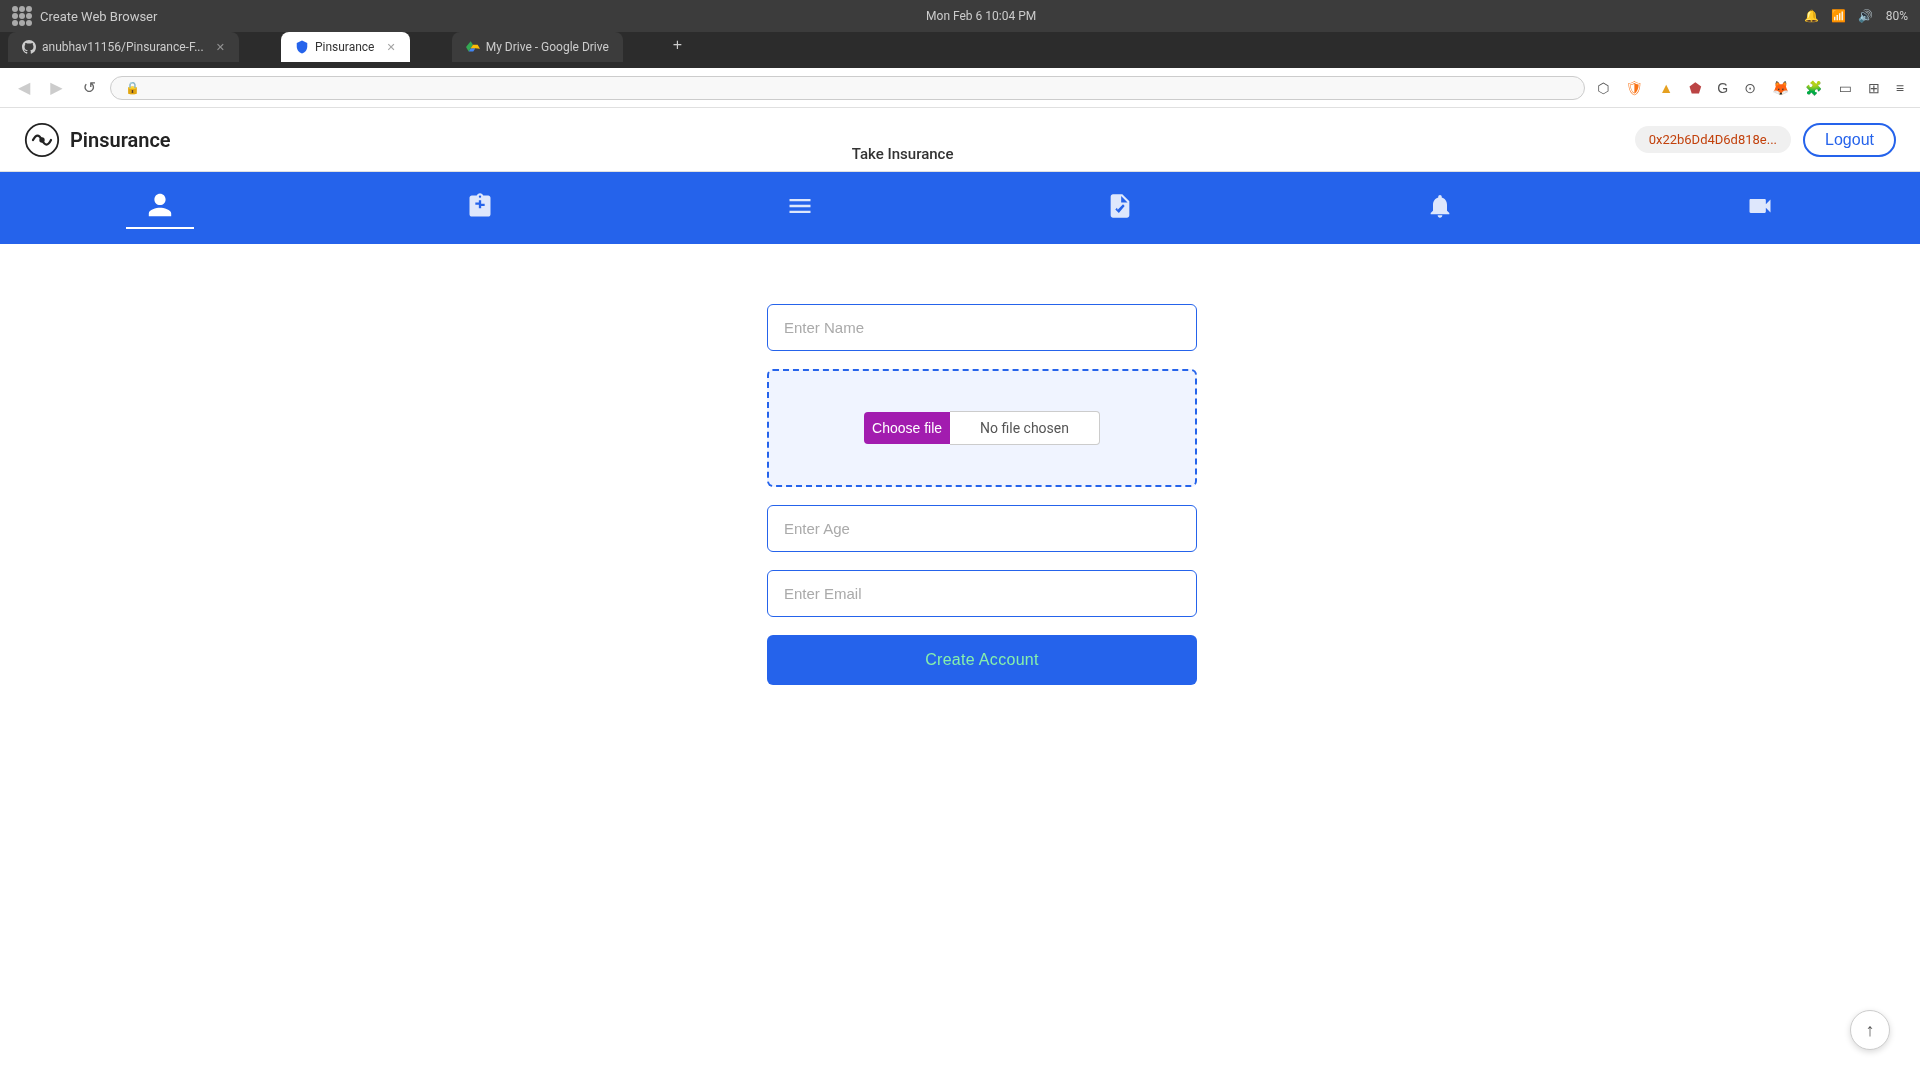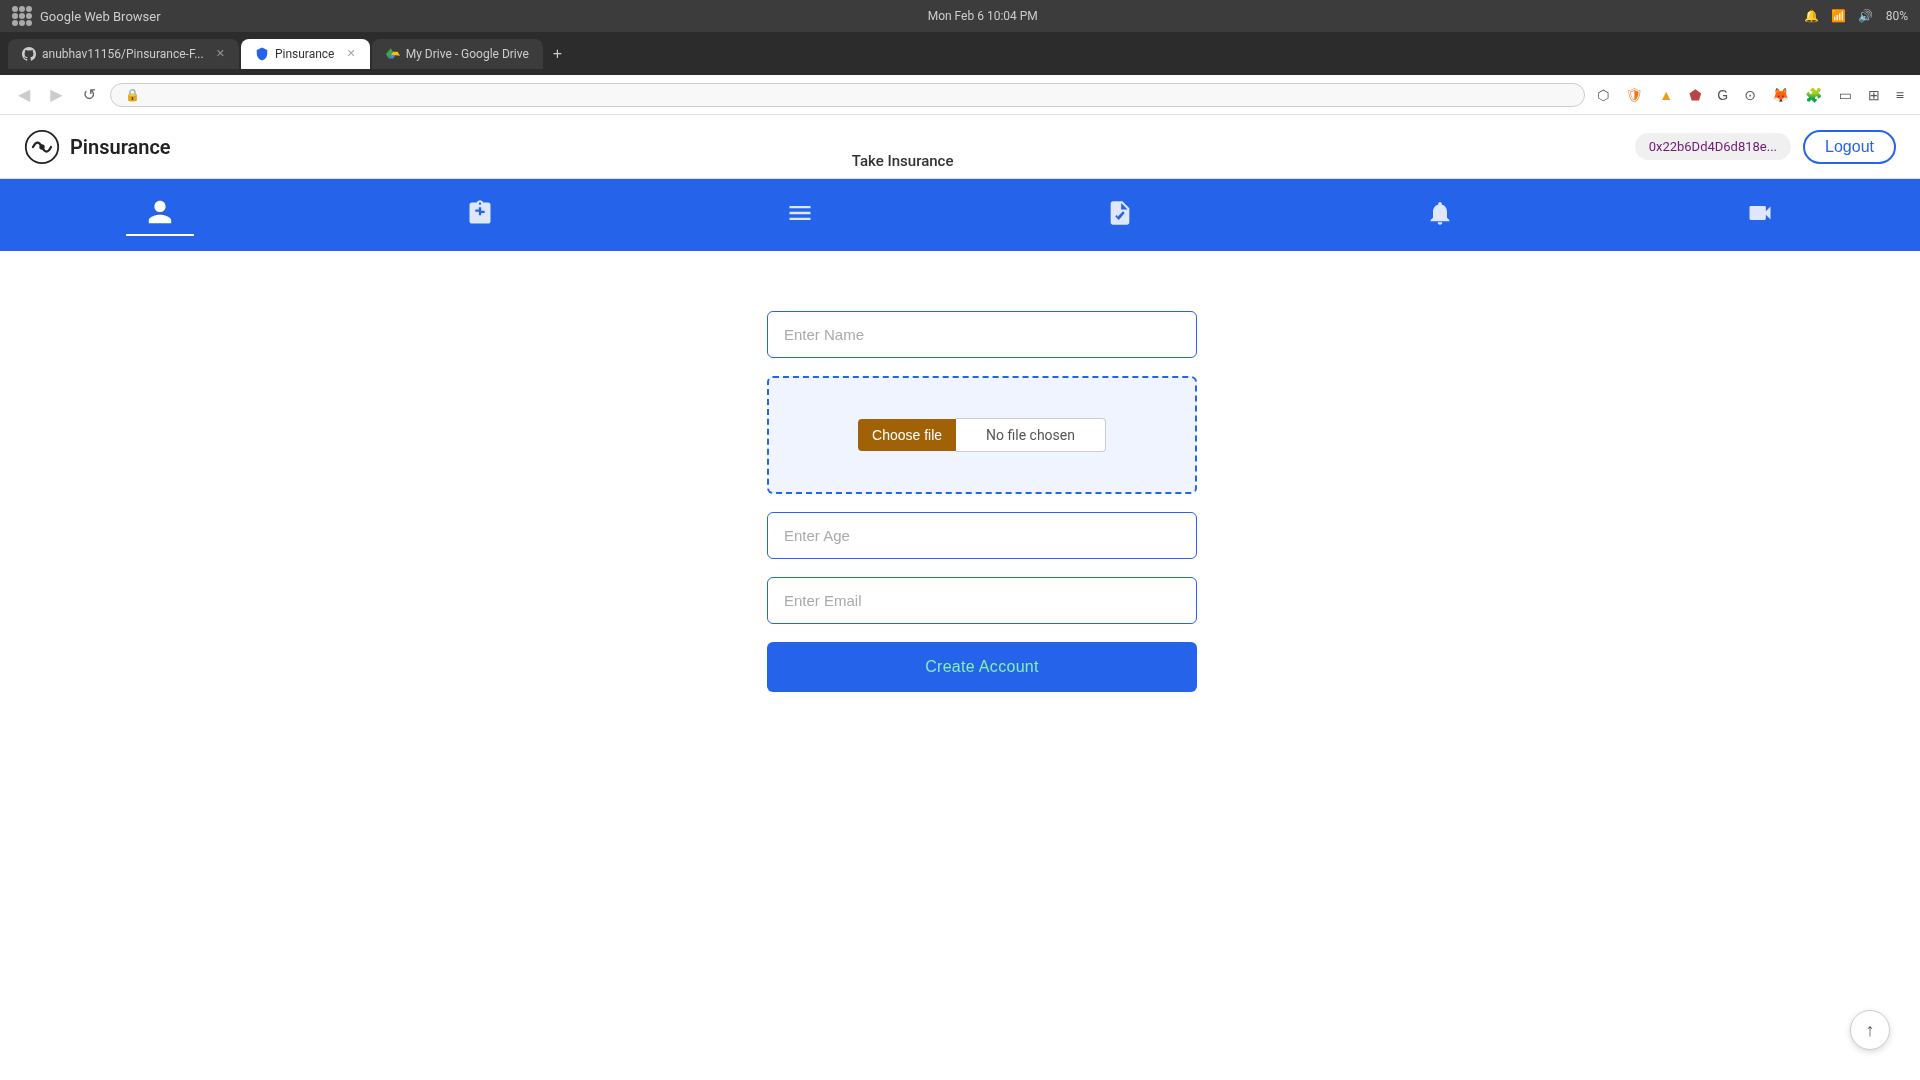--- a/index.html
+++ b/index.html
@@ -8,21 +8,21 @@
     
     .browser-chrome { background: #2c2c2c; }
     .browser-titlebar { background: #3c3c3c; display: flex; align-items: center; justify-content: space-between; padding: 4px 12px; height: 32px; }
     .browser-titlebar-left { display: flex; align-items: center; gap: 8px; }
     .browser-titlebar-center { color: #ccc; font-size: 12px; }
     .browser-titlebar-right { display: flex; align-items: center; gap: 12px; color: #ccc; font-size: 12px; }
     .browser-icon-grid { display: grid; grid-template-columns: repeat(3,6px); grid-template-rows: repeat(3,6px); gap: 1px; }
     .browser-icon-dot { width: 6px; height: 6px; background: #aaa; border-radius: 50%; }
 
     
-    .tabs-bar { background: #2c2c2c; display: flex; align-items: center; padding: 0 8px; height: 43px; }
+    .tabs-bar { background: #2c2c2c; display: flex; align-items: flex-start; padding: 0 8px; height: 36px; gap: 40px; }
     .tab { display: flex; align-items: center; gap: 6px; padding: 6px 14px; border-radius: 8px 8px 0 0; font-size: 12px; cursor: pointer; color: #ccc; background: #3c3c3c; margin-right: 2px; height: 30px; }
     .tab.active { background: #fff; color: #333; }
     .tab-favicon { width: 14px; height: 14px; display: inline-flex; align-items: center; justify-content: center; }
     .tab-close { margin-left: 6px; opacity: 0.6; font-size: 11px; }
     .tab-new { background: transparent; border: none; color: #ccc; font-size: 16px; padding: 4px 8px; cursor: pointer; }
 
     
     .address-bar { background: #fff; display: flex; align-items: center; padding: 4px 12px; height: 40px; gap: 8px; border-bottom: 1px solid #e0e0e0; }
     .addr-nav-btn { background: none; border: none; cursor: pointer; color: #666; font-size: 16px; padding: 2px 6px; }
     .addr-nav-btn:disabled { color: #ccc; cursor: default; }
@@ -33,39 +33,39 @@
 
     
     .page-content { background: #fff; min-height: calc(1080px - 108px); }
 
     
     .app-header { display: flex; align-items: center; justify-content: space-between; padding: 10px 24px; border-bottom: 1px solid #e0e0e0; background: #fff; height: 64px; }
     .app-logo { display: flex; align-items: center; gap: 10px; font-size: 20px; font-weight: 600; color: #222; }
     .app-logo-icon { width: 36px; height: 36px; }
     .app-nav-center { font-size: 15px; color: #333; font-weight: 500; margin-top: 28px; }
     .app-header-right { display: flex; align-items: center; gap: 12px; }
-    .wallet-addr { background: #f0f0f0; border-radius: 20px; padding: 6px 14px; font-size: 13px; color: #701a75; }
+    .wallet-addr { background: #f0f0f0; border-radius: 20px; padding: 6px 14px; font-size: 13px; color: #c2410c; }
     .logout-btn { border: 2px solid #2563eb; background: transparent; color: #2563eb; border-radius: 20px; padding: 6px 20px; font-size: 16px; font-weight: 500; cursor: pointer; }
 
     
     .blue-nav { background: #2563eb; display: flex; align-items: center; justify-content: space-around; padding: 12px 0; height: 72px; }
     .blue-nav-item { display: flex; flex-direction: column; align-items: center; cursor: pointer; color: #fff; opacity: 0.85; padding: 4px 20px; }
     .blue-nav-item.active { opacity: 1; border-bottom: 2px solid #fff; }
     .blue-nav-icon { font-size: 24px; line-height: 1; }
 
     
     .form-wrapper { display: flex; justify-content: center; align-items: flex-start; padding: 60px 20px 40px; margin-left: 44px; }
     .form-container { width: 430px; display: flex; flex-direction: column; gap: 18px; }
     .form-input { width: 100%; border: 1px solid #2563eb; border-radius: 6px; padding: 14px 16px; font-size: 15px; color: #aaa; outline: none; }
     .form-input::placeholder { color: #aaa; }
 
     
     .file-upload-area { border: 2px dashed #2563eb; border-radius: 6px; background: #f0f4ff; padding: 40px 20px; display: flex; align-items: center; justify-content: center; }
     .file-input-wrapper { display: flex; align-items: center; gap: 0; }
-    .choose-file-btn { background: #a16207; color: #fff; border: none; padding: 8px 14px; font-size: 14px; border-radius: 4px 0 0 4px; cursor: pointer; }
+    .choose-file-btn { background: #a21caf; color: #fff; border: none; padding: 8px 8px; font-size: 14px; border-radius: 4px 0 0 4px; cursor: pointer; }
     .file-chosen-label { background: #fff; border: 1px solid #ccc; border-left: none; padding: 8px 30px; font-size: 14px; color: #555; border-radius: 0 4px 4px 0; min-width: 120px; }
 
     .create-account-btn { width: 100%; background: #2563eb; color: #86efac; border: none; border-radius: 6px; padding: 16px; font-size: 16px; font-weight: 500; cursor: pointer; letter-spacing: 0.3px; }
 
     
     .scroll-top-btn { position: fixed; bottom: 30px; right: 30px; width: 40px; height: 40px; background: #fff; border: 1px solid #ccc; border-radius: 50%; display: flex; align-items: center; justify-content: center; cursor: pointer; box-shadow: 0 2px 6px rgba(0,0,0,0.15); font-size: 18px; color: #555; }
   </style>
 </head>
 <body>
 
@@ -77,21 +77,21 @@
         <div class="browser-icon-dot"></div>
           <div class="browser-icon-dot"></div>
           <div class="browser-icon-dot"></div>
         <div class="browser-icon-dot"></div>
           <div class="browser-icon-dot"></div>
           <div class="browser-icon-dot"></div>
         <div class="browser-icon-dot"></div>
           <div class="browser-icon-dot"></div>
           <div class="browser-icon-dot"></div>
       </div>
-      <span style="color:#ccc;font-size:13px;">Google Web Browser</span>
+      <span style="color:#ccc;font-size:13px;">Create Web Browser</span>
     </div>
     <div class="browser-titlebar-center">Mon Feb 6  10:04 PM</div>
     <div class="browser-titlebar-right">
       <span>🔔</span>
       <span>📶</span>
       <span>🔊</span>
       <span style="color:#ccc;font-size:12px;">80%</span>
     </div>
   </div>
 

